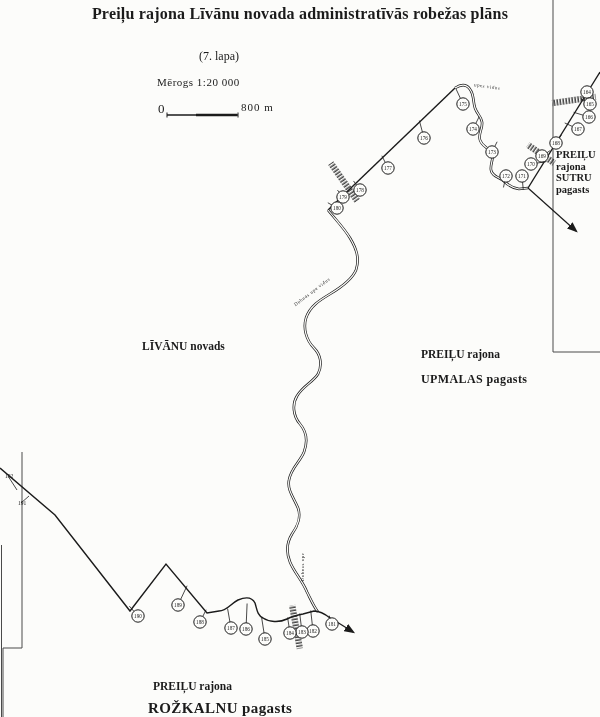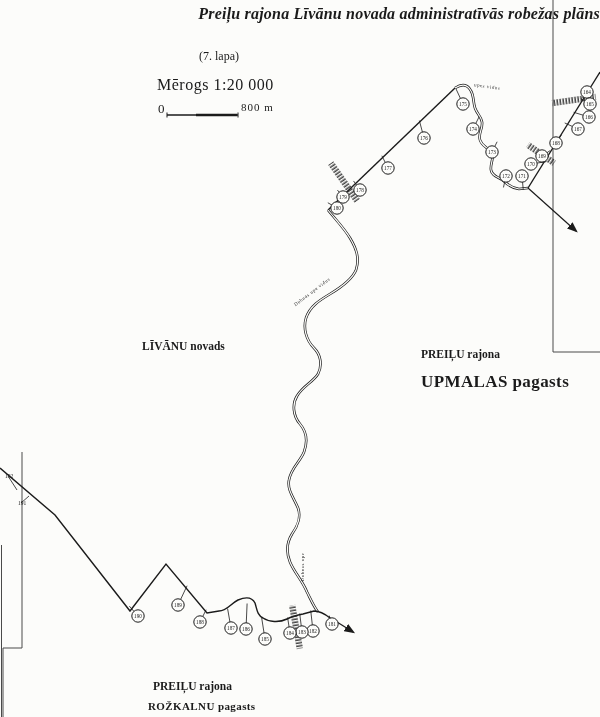--- a/index.html
+++ b/index.html
@@ -2,32 +2,32 @@
 <html><head>
 <meta charset="utf-8">
 <style>
   html,body{margin:0;padding:0;background:#e8e8e8;}
   .page{
     position:relative;width:600px;height:717px;margin:0 auto;
     background:#fcfcfa;overflow:hidden;
     font-family:"Liberation Serif", serif;color:#1b1b1b;
   }
   .abs{position:absolute;white-space:nowrap;}
-  .map-title{left:0;top:5px;width:600px;text-align:right;font-size:16px;font-weight:bold;letter-spacing:.2px;font-style:italic;}
+  .map-title{left:0;top:5px;width:600px;text-align:center;font-size:16px;font-weight:bold;letter-spacing:.2px;}
   .sheet-label{left:192px;top:49px;font-size:12px;margin-left:7px;}
-  .scale-label{left:157px;top:76px;font-size:16px;letter-spacing:.5px;}
+  .scale-label{left:157px;top:76px;font-size:11px;letter-spacing:.5px;}
   .scale-zero{left:158px;top:101px;font-size:13px;}
   .scale-end{left:241px;top:101px;font-size:11px;letter-spacing:1px;}
   .region{font-weight:bold;}
   .lbl-livanu{left:142px;top:340px;font-size:11.5px;}
   .lbl-upmalas-1{left:421px;top:348px;font-size:11.5px;}
-  .lbl-upmalas-2{left:421px;top:372px;font-size:17px;letter-spacing:.4px;}
+  .lbl-upmalas-2{left:421px;top:372px;font-size:12px;letter-spacing:.4px;}
   .lbl-sutru{left:556px;top:149px;font-size:10.5px;line-height:11.5px;}
   .lbl-rozkalnu-1{left:153px;top:680px;font-size:11.5px;}
-  .lbl-rozkalnu-2{left:148px;top:700px;font-size:11px;letter-spacing:.4px;}
+  .lbl-rozkalnu-2{left:148px;top:700px;font-size:15px;letter-spacing:.4px;}
   svg{position:absolute;left:0;top:0;}
   svg text{font-family:"Liberation Serif", serif;}
 </style>
 </head>
 <body>
 
 <div class="page">
 
   <svg id="map-svg" width="600" height="717" viewBox="0 0 600 717">
     <defs>
@@ -259,17 +259,23 @@
   <div class="abs sheet-label">(7. lapa)</div>
   <div class="abs scale-label">Mērogs 1:20  000</div>
   <div class="abs scale-zero">0</div>
   <div class="abs scale-end">800  m</div>
 
   <div class="abs region lbl-livanu">LĪVĀNU novads</div>
 
   <div class="abs region lbl-upmalas-1">PREIĻU rajona</div>
   <div class="abs region lbl-upmalas-2">UPMALAS  pagasts</div>
 
+  <div class="abs region lbl-sutru">
+    <div>PREIĻU</div>
+    <div>rajona</div>
+    <div>SUTRU</div>
+    <div>pagasts</div>
+  </div>
 
   <div class="abs region lbl-rozkalnu-1">PREIĻU rajona</div>
   <div class="abs region lbl-rozkalnu-2">ROŽKALNU  pagasts</div>
 
 </div>
 
 </body></html>

